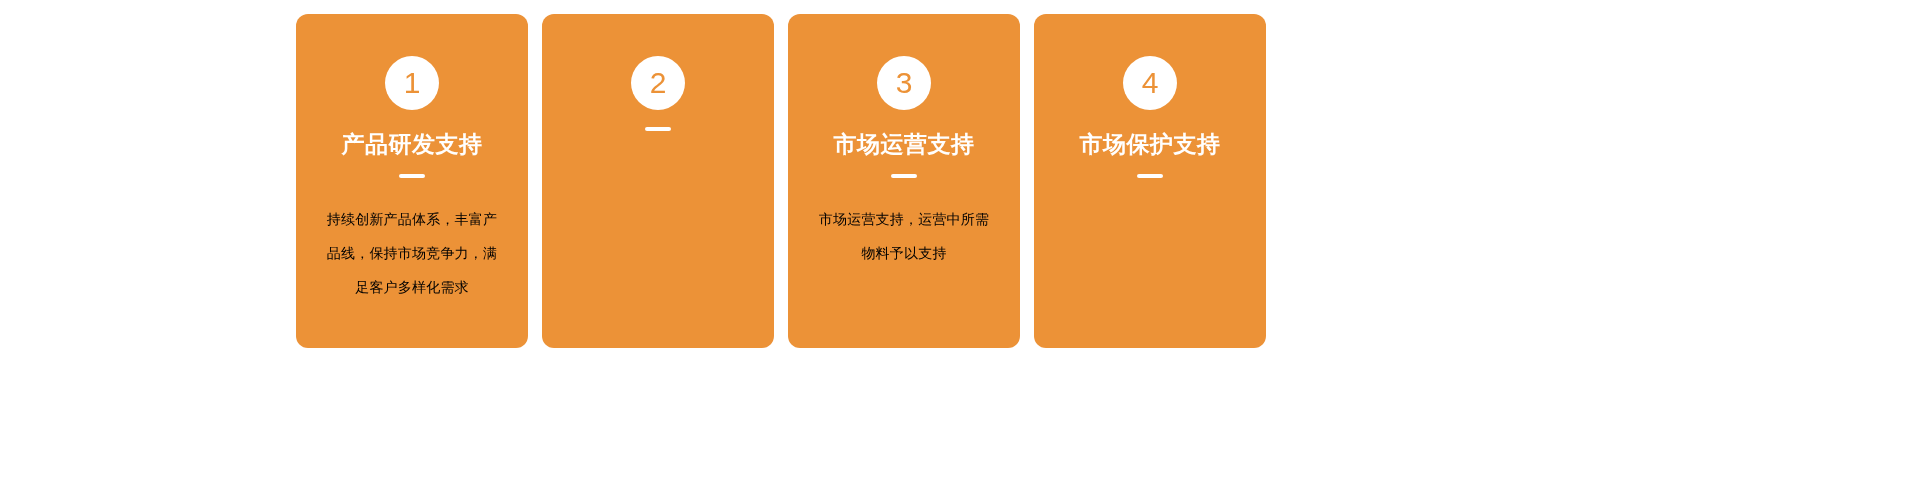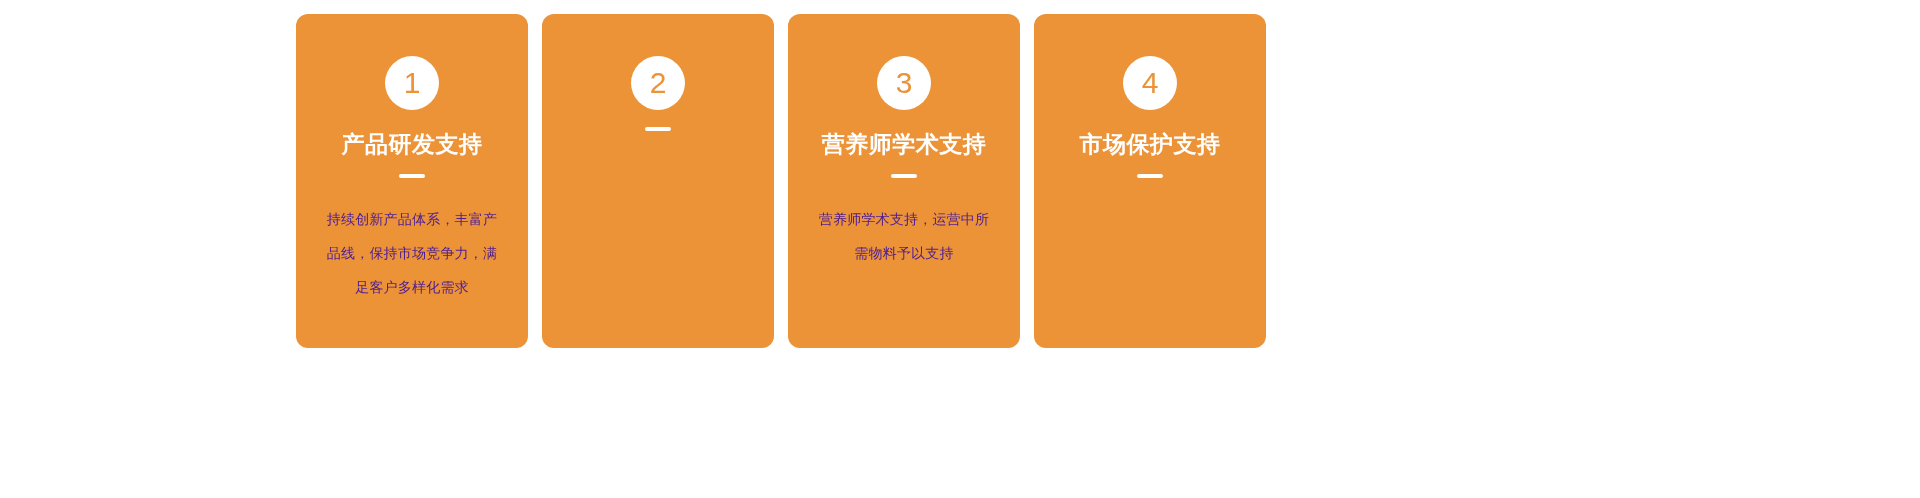--- a/index.html
+++ b/index.html
@@ -76,21 +76,21 @@
     margin-top: 17px;
     width: 26px;
     height: 4px;
     border-radius: 2px;
     background: #ffffff;
   }
 
   .card-body {
     margin-top: 24px;
     width: 176px;
-    color: #4c1d95;
+    color: #000000;
     font-size: 14px;
     line-height: 34px;
     text-align: center;
     letter-spacing: 0.2px;
   }
 </style>
 </head>
 <body>
 
 <div id="stage">
@@ -110,23 +110,23 @@
       <div class="num-badge">
         <span>2</span>
       </div>
       <div class="divider"></div>
     </div>
 
     <div class="card">
       <div class="num-badge">
         <span>3</span>
       </div>
-      <div class="card-title">营养师学术支持</div>
+      <div class="card-title">市场运营支持</div>
       <div class="divider"></div>
-      <div class="card-body">营养师学术支持，运营中所需物料予以支持</div>
+      <div class="card-body">市场运营支持，运营中所需物料予以支持</div>
     </div>
 
     <div class="card">
       <div class="num-badge">
         <span>4</span>
       </div>
       <div class="card-title">市场保护支持</div>
       <div class="divider"></div>
     </div>
 

